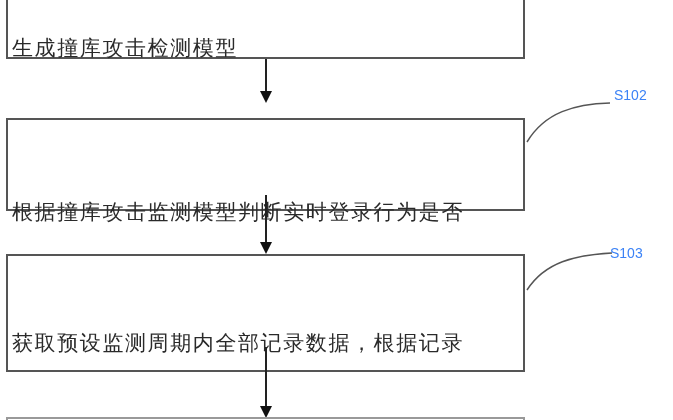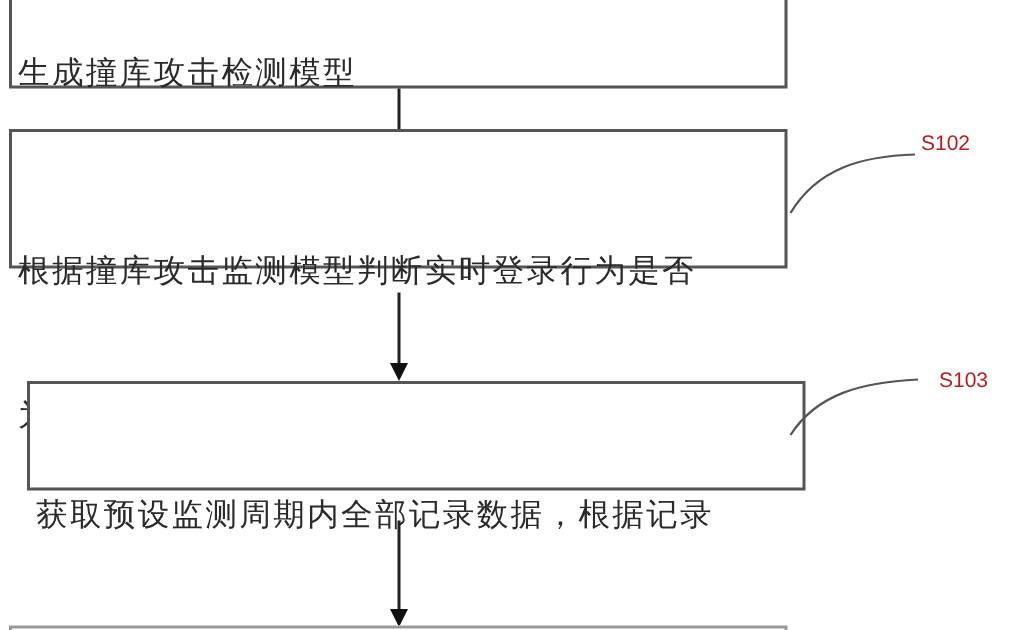--- a/index.html
+++ b/index.html
@@ -7,56 +7,56 @@
            font-family: "DejaVu Serif", "Liberation Serif", serif; color: #222; }
     .box { position: absolute; left: 6px; width: 519px; border: 2px solid #555;
            background: #fff; box-sizing: border-box; }
     .box .text { position: absolute; left: 4px; top: 6px; font-size: 21px;
                  line-height: 32px; letter-spacing: 1.6px; white-space: pre; color: #2a2a2a; }
     .arrow-line { position: absolute; left: 265px; width: 1.5px; background: #222; }
     .arrow-head { position: absolute; left: 260px; width: 0; height: 0;
                   border-left: 6px solid transparent; border-right: 6px solid transparent;
                   border-top: 12px solid #111; }
     .label { position: absolute; font-family: "Liberation Sans", "DejaVu Sans", sans-serif;
-             font-size: 14px; color: #b91c1c; }
+             font-size: 14px; color: #3b82f6; }
     svg.leaders { position: absolute; left: 0; top: 0; }
   </style>
 </head>
 <body>
 
 <div class="box" style="top:-40px; height:99px;">
   <div class="text" style="top:6px;">
     <div>生成撞库攻击检测模型</div>
   </div>
 </div>
 
 <div class="arrow-line" style="top:59px; height:33px;"></div>
 <div class="arrow-head" style="top:91px;"></div>
 
-<div class="box" style="top:86px; height:93px;">
+<div class="box" style="top:118px; height:93px;">
   <div class="text" style="top:12px;">
     <div>根据撞库攻击监测模型判断实时登录行为是否</div>
     <div>为撞库攻击行为，根据判断结果生成记录数据</div>
   </div>
 </div>
 
 <div class="arrow-line" style="top:195px; height:48px;"></div>
 <div class="arrow-head" style="top:242px;"></div>
 
-<div class="box" style="top:254px; height:73px;margin-left:12px;">
+<div class="box" style="top:254px; height:118px;">
   <div class="text" style="top:7px;">
     <div>获取预设监测周期内全部记录数据，根据记录</div>
     
   </div>
 </div>
 
 <div class="arrow-line" style="top:347px; height:60px;"></div>
 <div class="arrow-head" style="top:406px;"></div>
 
 <div class="box" style="top:417px; height:40px; border-color:#999;"></div>
 
 <svg class="leaders" width="673" height="420">
   <path d="M527 142 C 545 112, 575 104, 610 103" fill="none" stroke="#555" stroke-width="1.5"></path>
   <path d="M527 290 C 545 262, 575 255, 612 253" fill="none" stroke="#555" stroke-width="1.5"></path>
 </svg>
 
 <div class="label" style="left:614px; top:87px;">S102</div>
-<div class="label" style="left:626px; top:245px;">S103</div>
+<div class="label" style="left:610px; top:245px;">S103</div>
 
 </body></html>

